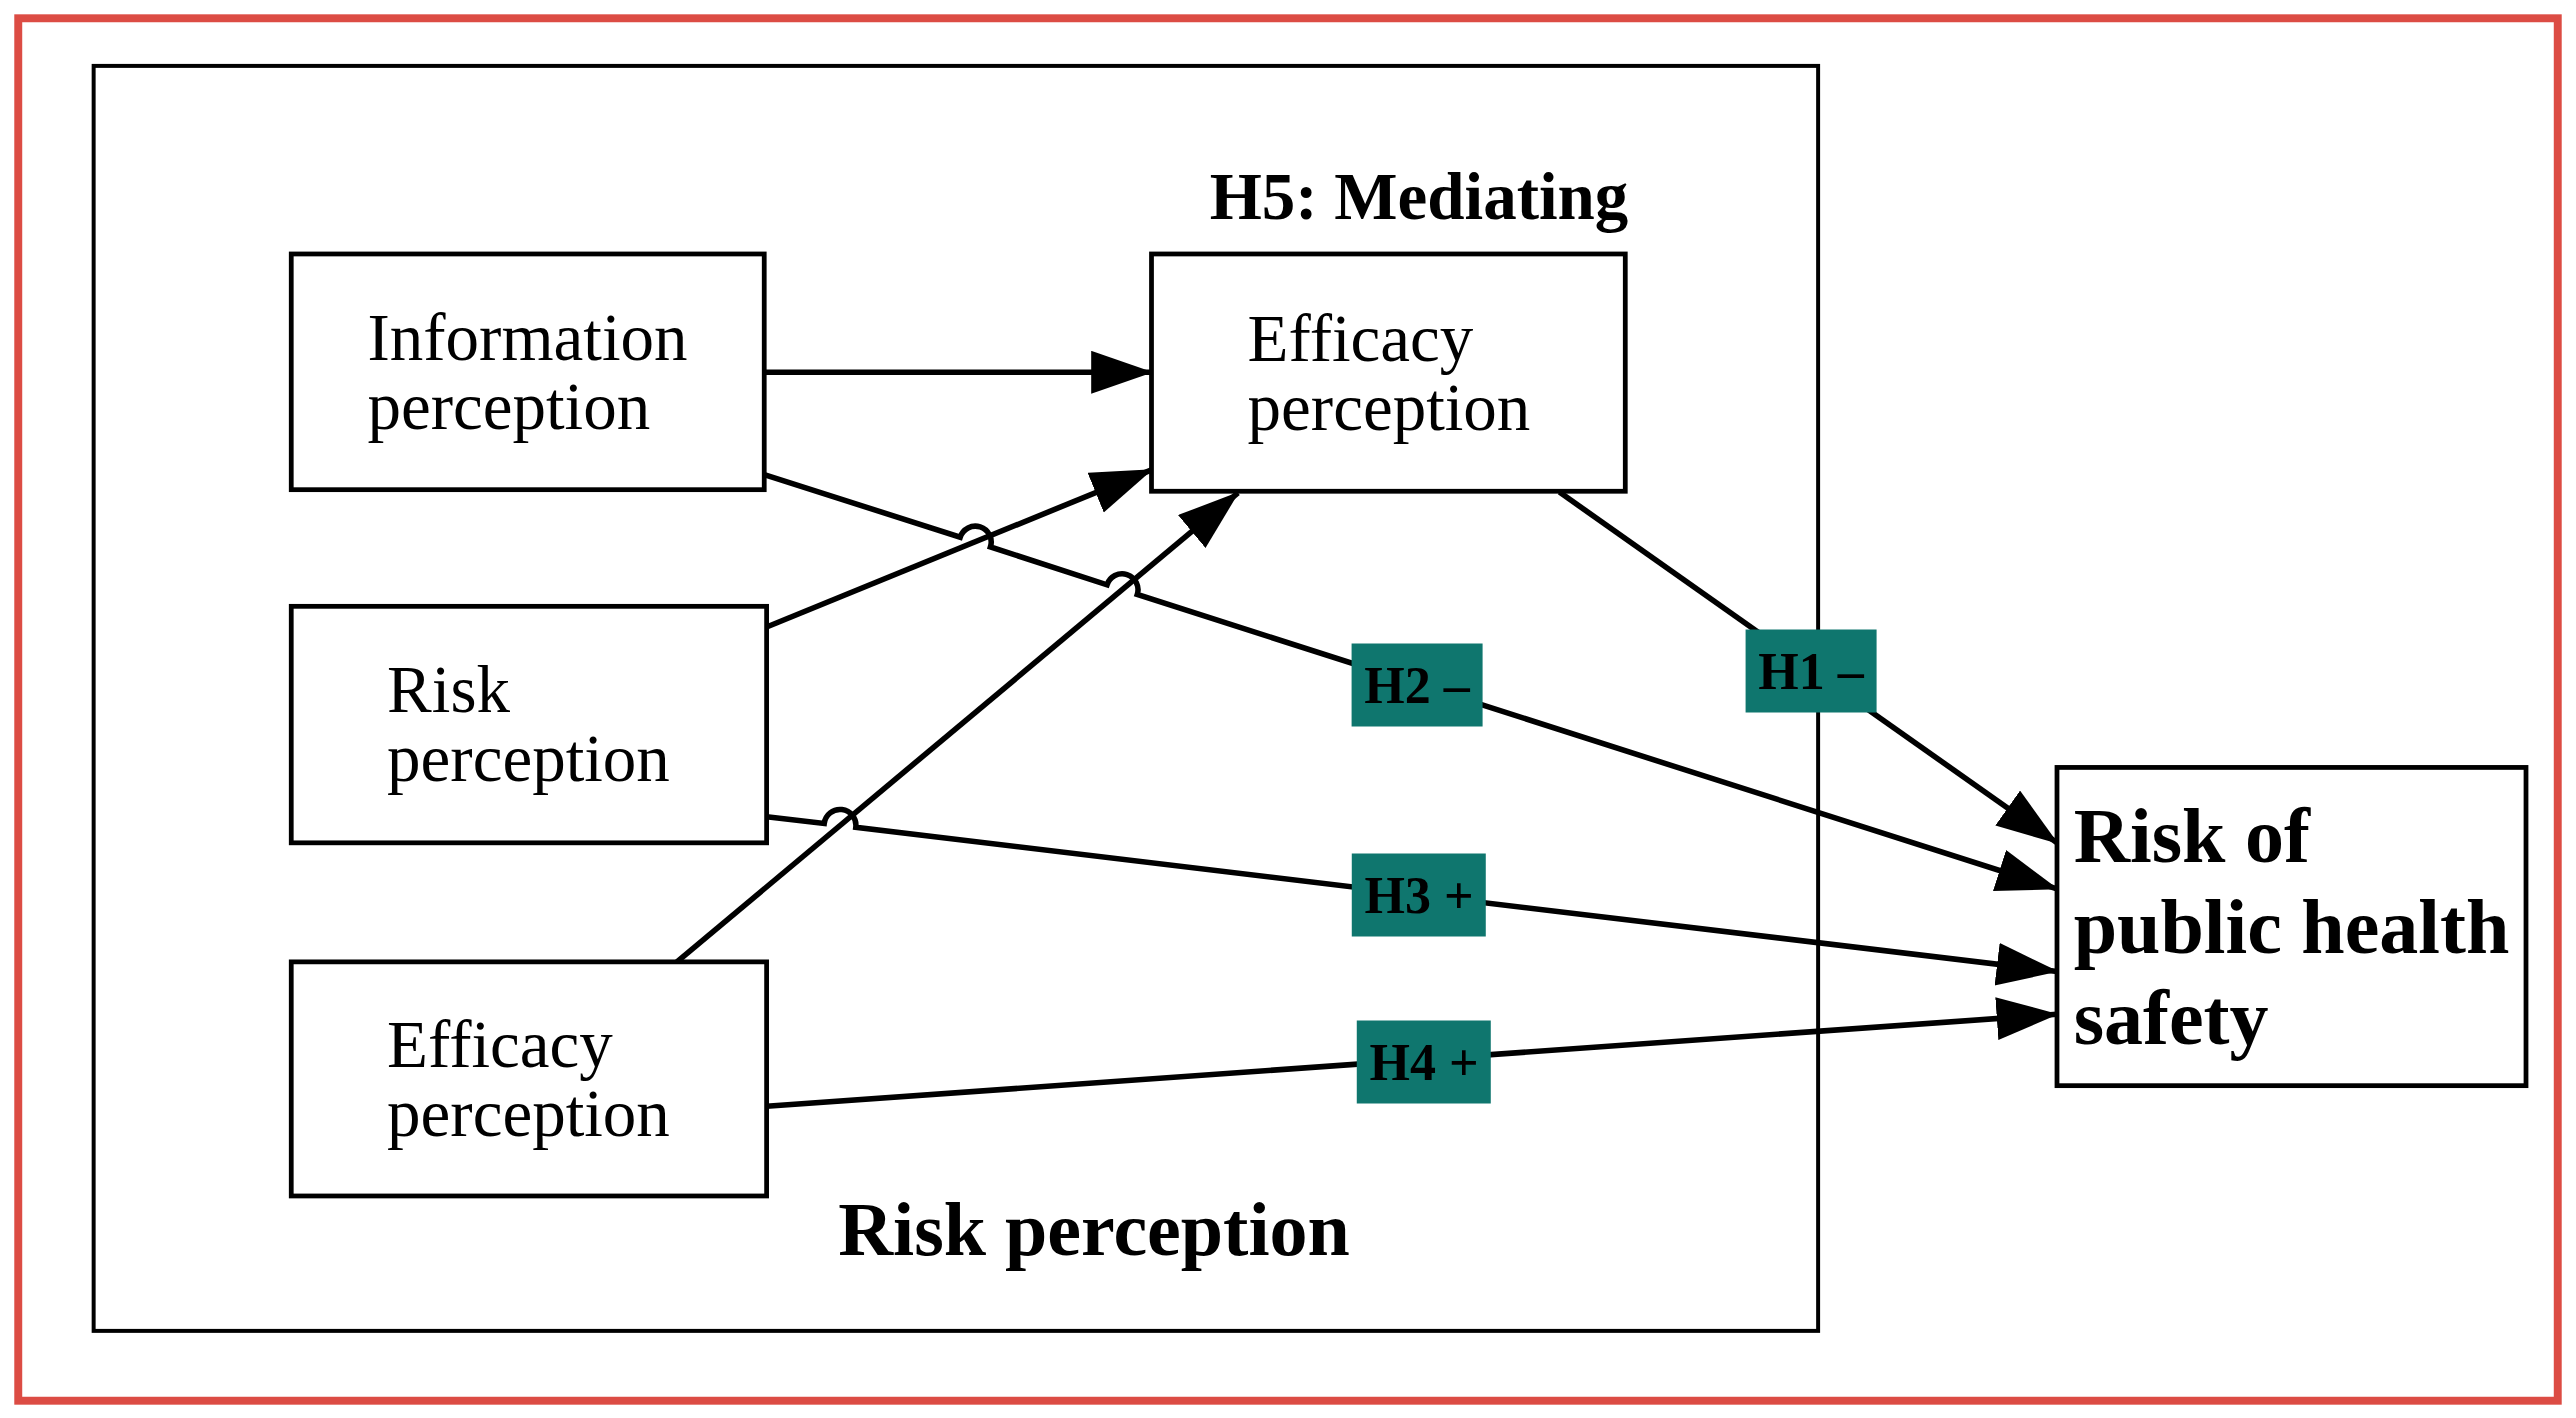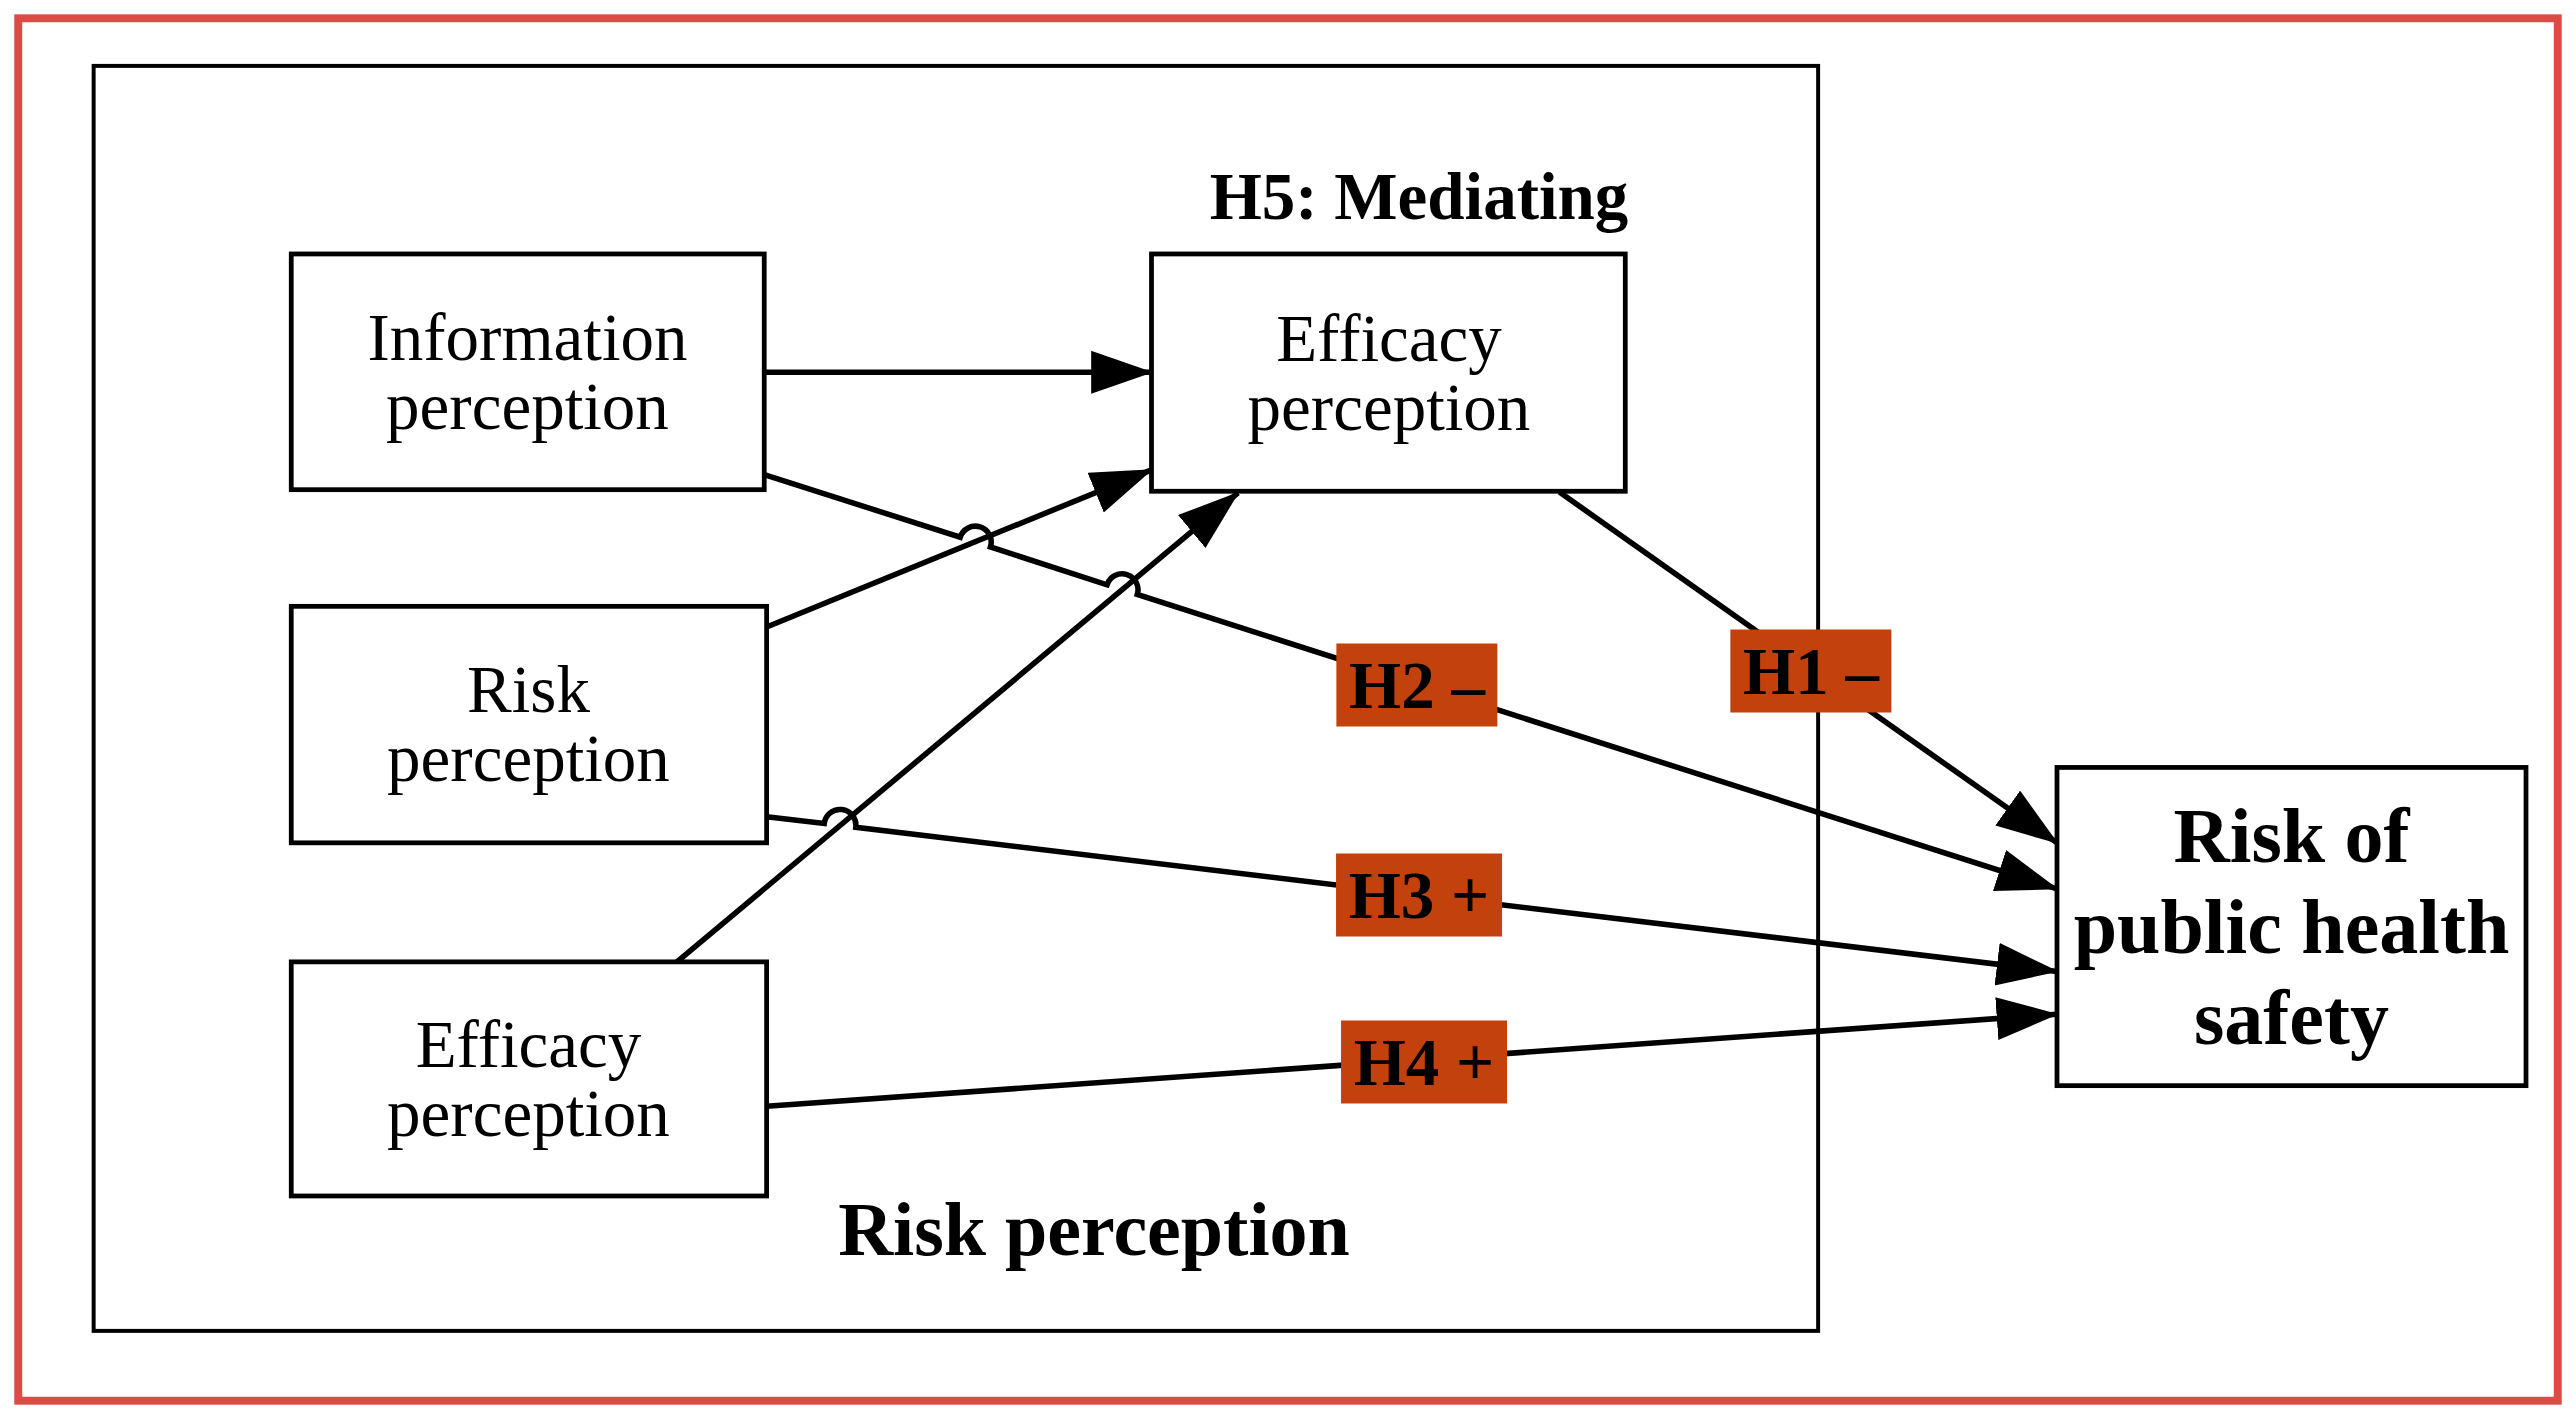--- a/index.html
+++ b/index.html
@@ -8,32 +8,31 @@
     width:2576px;height:1419px;
     background:#ffffff;
     font-family:"Liberation Serif","DejaVu Serif",serif;
     color:#000;
     overflow:hidden;
   }
   .stage svg{position:absolute;left:0;top:0;}
   .lbl{
     position:absolute;
     white-space:pre-line;
-    text-align:center;
     color:#000;
   }
   .boxlbl{
     display:flex;align-items:center;justify-content:center;
     font-size:67px;line-height:69px;
   }
   .boxlbl.bold{font-weight:bold;font-size:78px;line-height:91px;}
   .hyplbl{
     transform:translate(-50%,-50%);
-    font-weight:bold;font-size:67px;line-height:67px;
-    background:#c2410c;
+    font-weight:bold;font-size:52px;line-height:67px;
+    background:#0f766e;
     padding:8px 12.7px;
     white-space:nowrap;
   }
   .floatlbl{
     transform:translate(-50%,-50%);
     font-weight:bold;white-space:nowrap;
   }
   #h5-label{font-size:67px;}
   #risk-label{font-size:76px;}
 </style>

